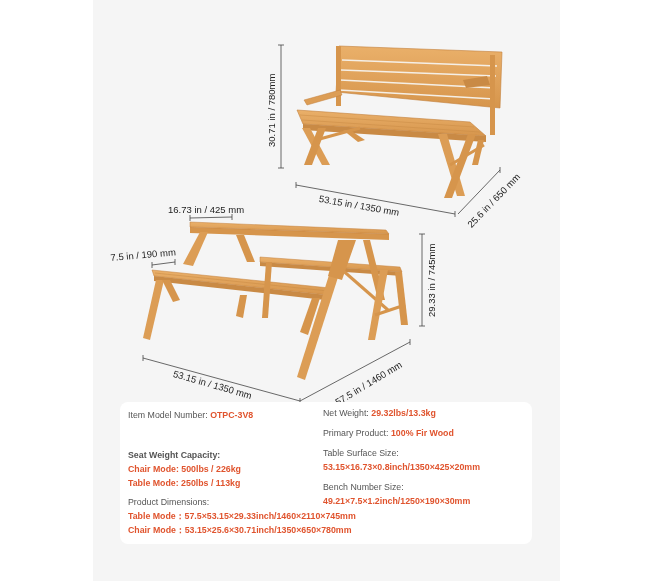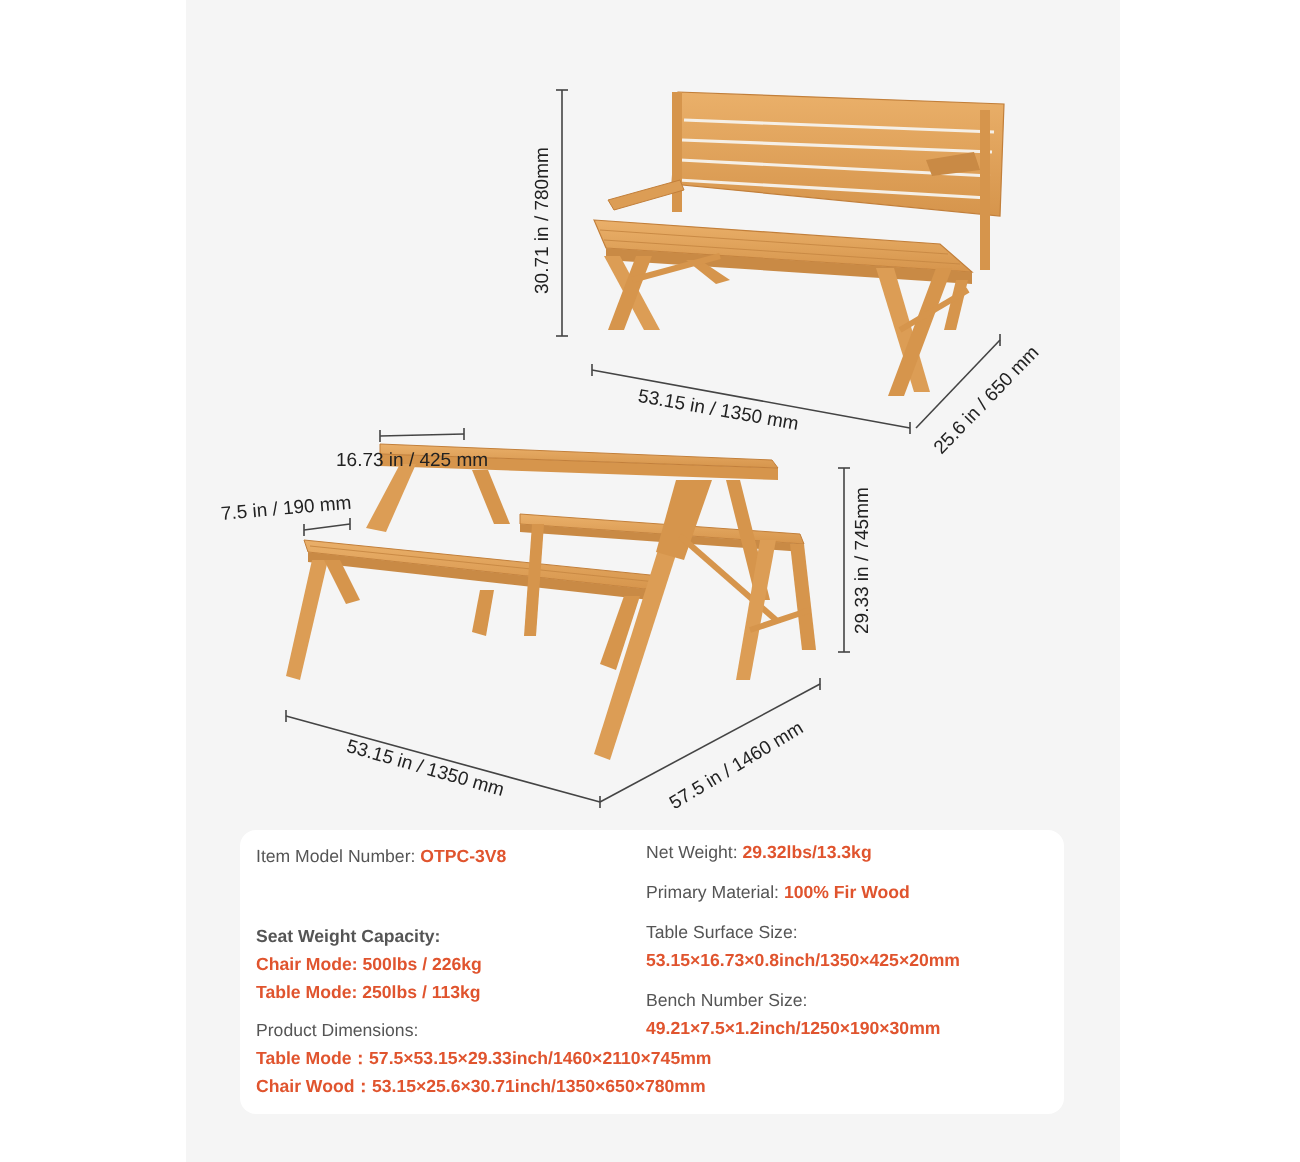--- a/index.html
+++ b/index.html
@@ -9,21 +9,21 @@
   }
   .panel {
     position: absolute; left: 93px; top: 0; width: 467px; height: 581px; background: #f5f5f5;
   }
   .diagram { position: absolute; left: 0; top: 0; width: 650px; height: 420px; }
   .dim-label {
     position: absolute; font-size: 9.5px; color: #222; white-space: nowrap;
     transform-origin: 0 0;
   }
   .spec-card {
-    position: absolute; left: 120px; top: 415px; width: 412px; height: 142px;
+    position: absolute; left: 120px; top: 402px; width: 412px; height: 142px;
     background: #ffffff; border-radius: 8px;
   }
   .spec-line { position: absolute; font-size: 8.8px; white-space: nowrap; color: #555; }
   .spec-line .lbl { color: #555; }
   .spec-line .val { color: #e0542e; font-weight: bold; }
   .accent { color: #e0542e; font-weight: bold; }
 </style>
 </head>
 <body>
 
@@ -124,48 +124,48 @@
     <line x1="300" y1="398" x2="300" y2="404"></line>
     <line x1="300" y1="401" x2="410" y2="342"></line>
     <line x1="410" y1="339" x2="410" y2="345"></line>
   </g>
 </svg>
 
 <div class="dim-label" style="left:266px; top:147px; transform: rotate(-90deg);">30.71 in / 780mm</div>
 <div class="dim-label" style="left:320px; top:193px; transform: rotate(10deg);">53.15 in / 1350 mm</div>
 <div class="dim-label" style="left:465px; top:222px; transform: rotate(-46deg);">25.6 in / 650 mm</div>
 
-<div class="dim-label" style="left:168px; top:204px;margin-top:21px;">16.73 in / 425 mm</div>
+<div class="dim-label" style="left:168px; top:204px;">16.73 in / 425 mm</div>
 <div class="dim-label" style="left:110px; top:252px; transform: rotate(-5deg);">7.5 in / 190 mm</div>
 <div class="dim-label" style="left:426px; top:317px; transform: rotate(-90deg);">29.33 in / 745mm</div>
 <div class="dim-label" style="left:175px; top:368px; transform: rotate(16deg);">53.15 in / 1350 mm</div>
 <div class="dim-label" style="left:333px; top:398px; transform: rotate(-31deg);">57.5 in / 1460 mm</div>
 
 <div class="spec-card">
 
   <div class="spec-line" style="left:8px; top:8px;">
     <span class="lbl">Item Model Number:</span>
     <span class="val">OTPC-3V8</span>
   </div>
   <div class="spec-line" style="left:8px; top:48px;font-weight:bold;">Seat Weight Capacity:</div>
   <div class="spec-line accent" style="left:8px; top:62px;">Chair Mode: 500lbs / 226kg</div>
   <div class="spec-line accent" style="left:8px; top:76px;">Table Mode: 250lbs / 113kg</div>
   <div class="spec-line" style="left:8px; top:95px;">Product Dimensions:</div>
   <div class="spec-line accent" style="left:8px; top:109px;">
     <span>Table Mode：</span><span>57.5×53.15×29.33inch/1460×2110×745mm</span>
   </div>
   <div class="spec-line accent" style="left:8px; top:123px;">
-    <span>Chair Wood：</span><span>53.15×25.6×30.71inch/1350×650×780mm</span>
+    <span>Chair Mode：</span><span>53.15×25.6×30.71inch/1350×650×780mm</span>
   </div>
 
   <div class="spec-line" style="left:203px; top:6px;">
     <span class="lbl">Net Weight:</span>
     <span class="val">29.32lbs/13.3kg</span>
   </div>
   <div class="spec-line" style="left:203px; top:26px;">
-    <span class="lbl">Primary Material:</span>
+    <span class="lbl">Primary Product:</span>
     <span class="val">100% Fir Wood</span>
   </div>
   <div class="spec-line" style="left:203px; top:46px;">Table Surface Size:</div>
   <div class="spec-line accent" style="left:203px; top:60px;">53.15×16.73×0.8inch/1350×425×20mm</div>
   <div class="spec-line" style="left:203px; top:80px;">Bench Number Size:</div>
   <div class="spec-line accent" style="left:203px; top:94px;">49.21×7.5×1.2inch/1250×190×30mm</div>
 </div>
 
 </body></html>

